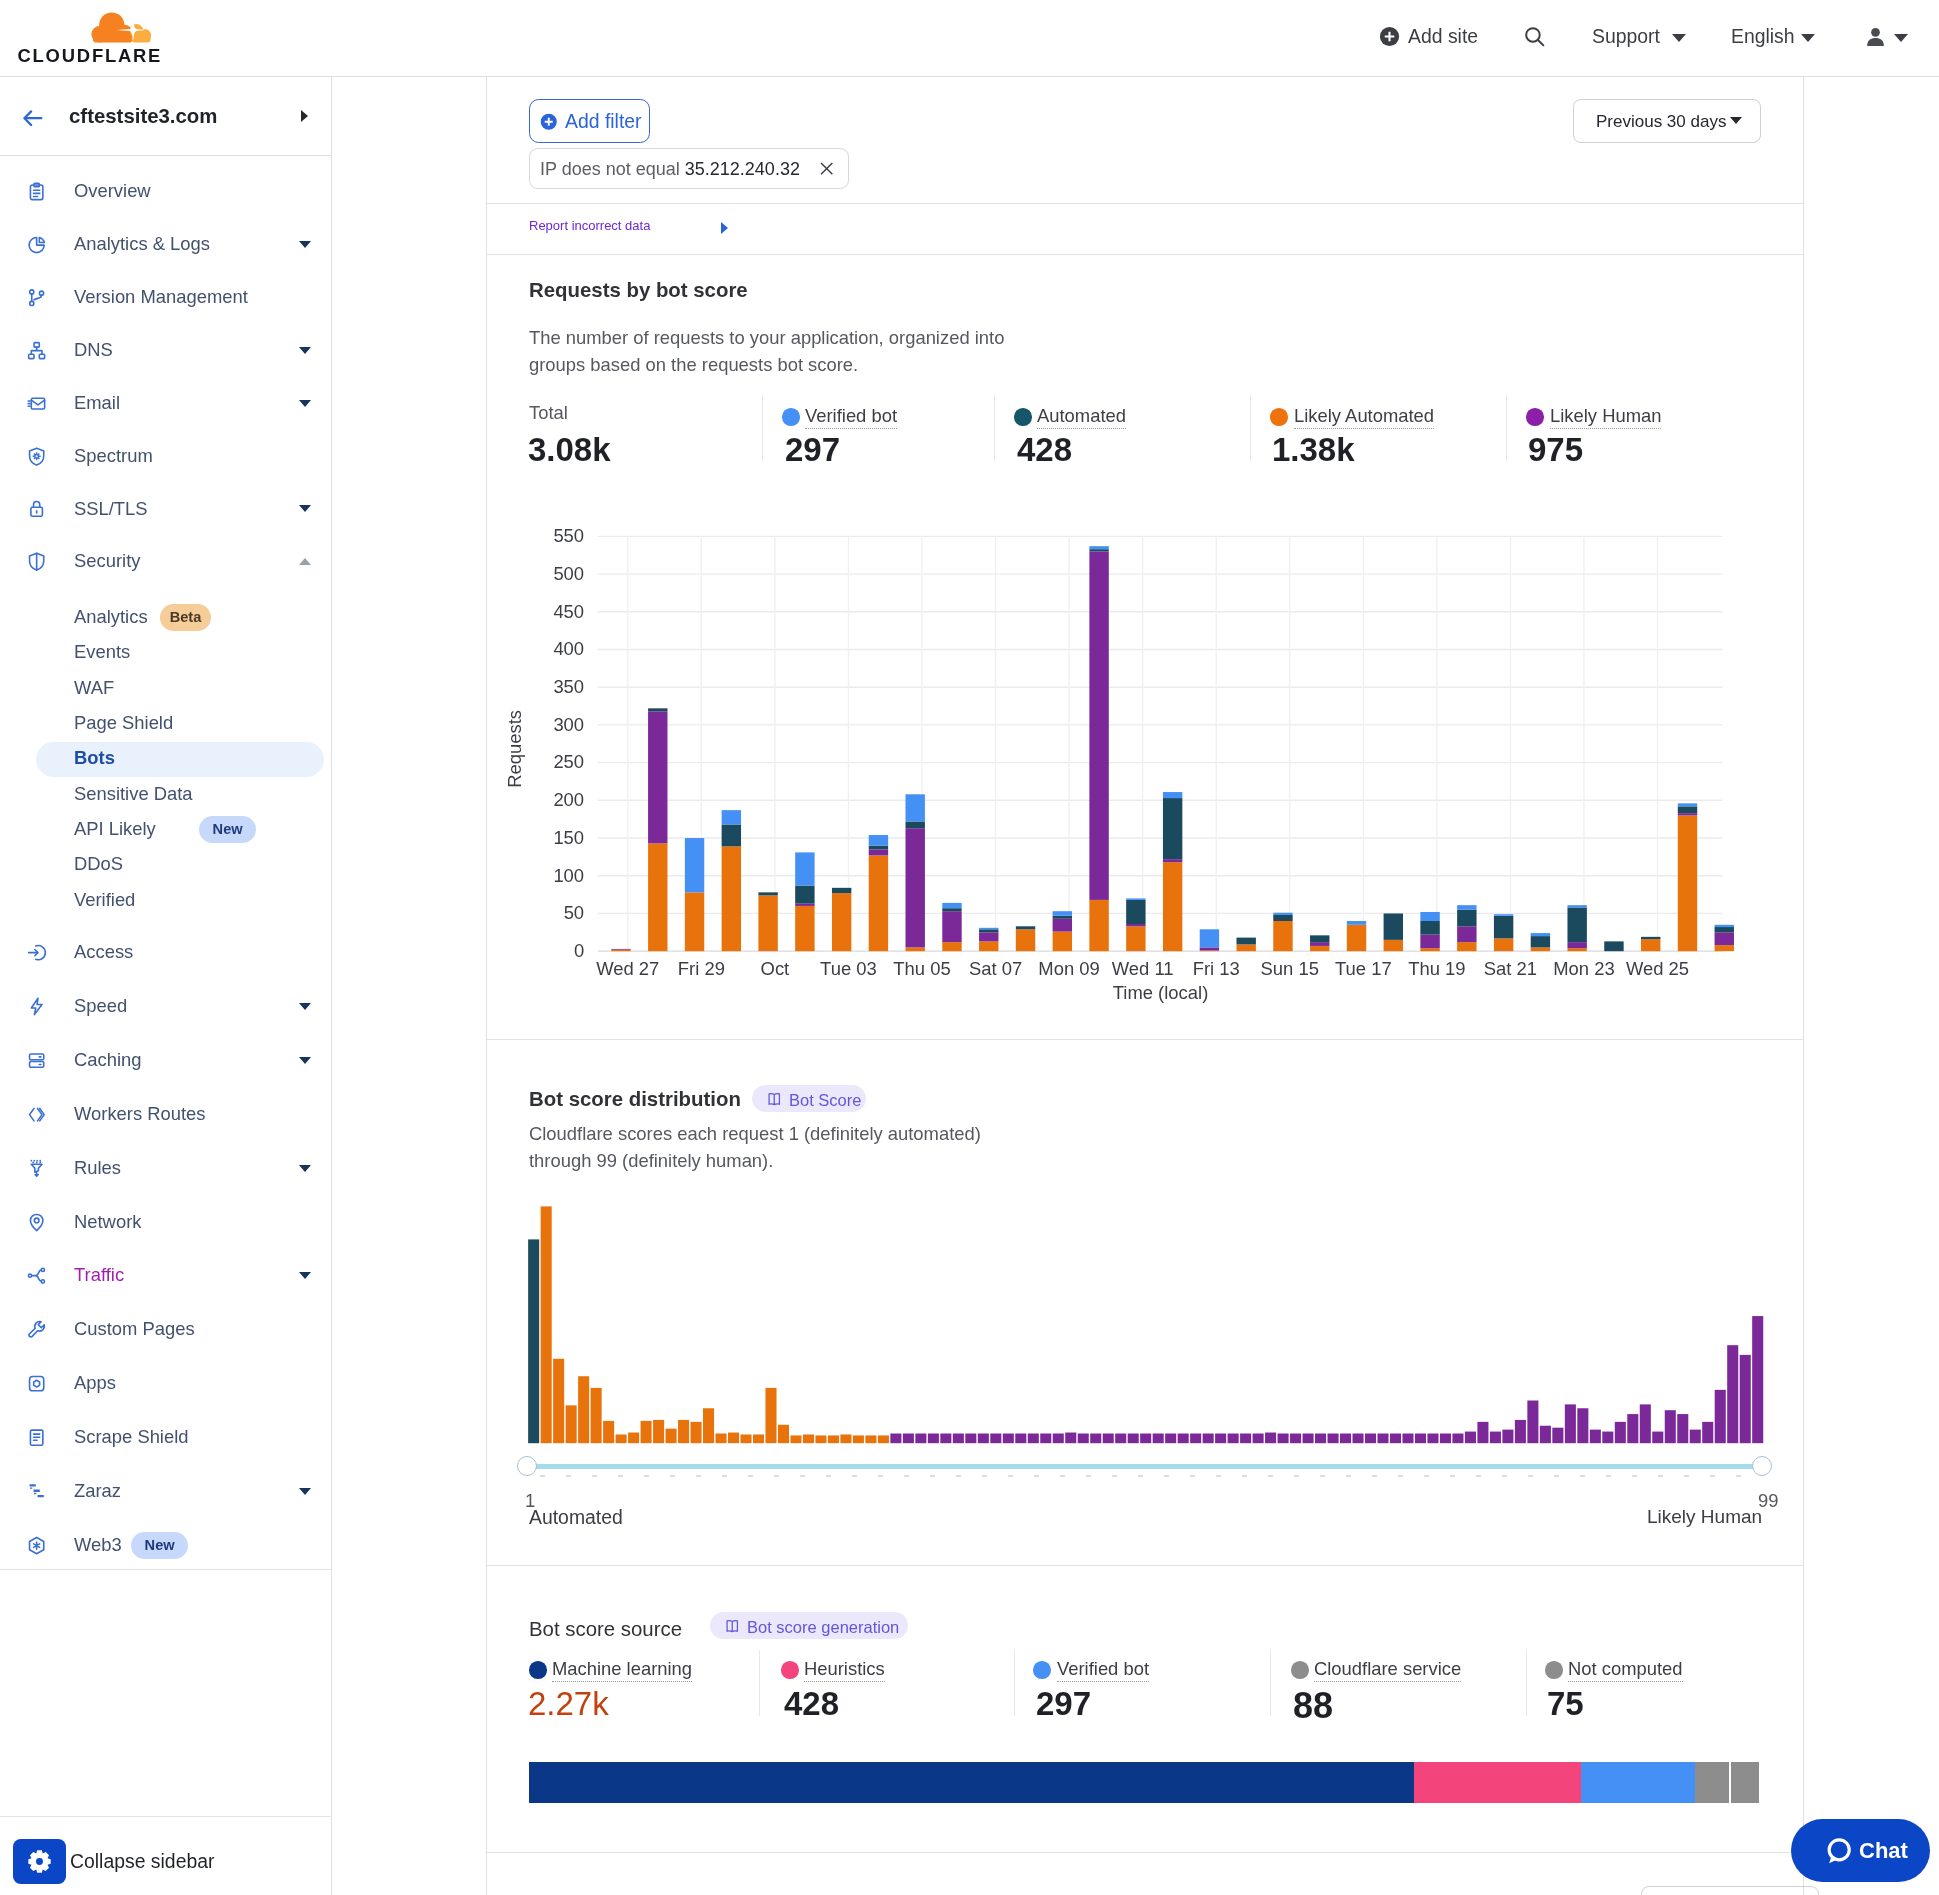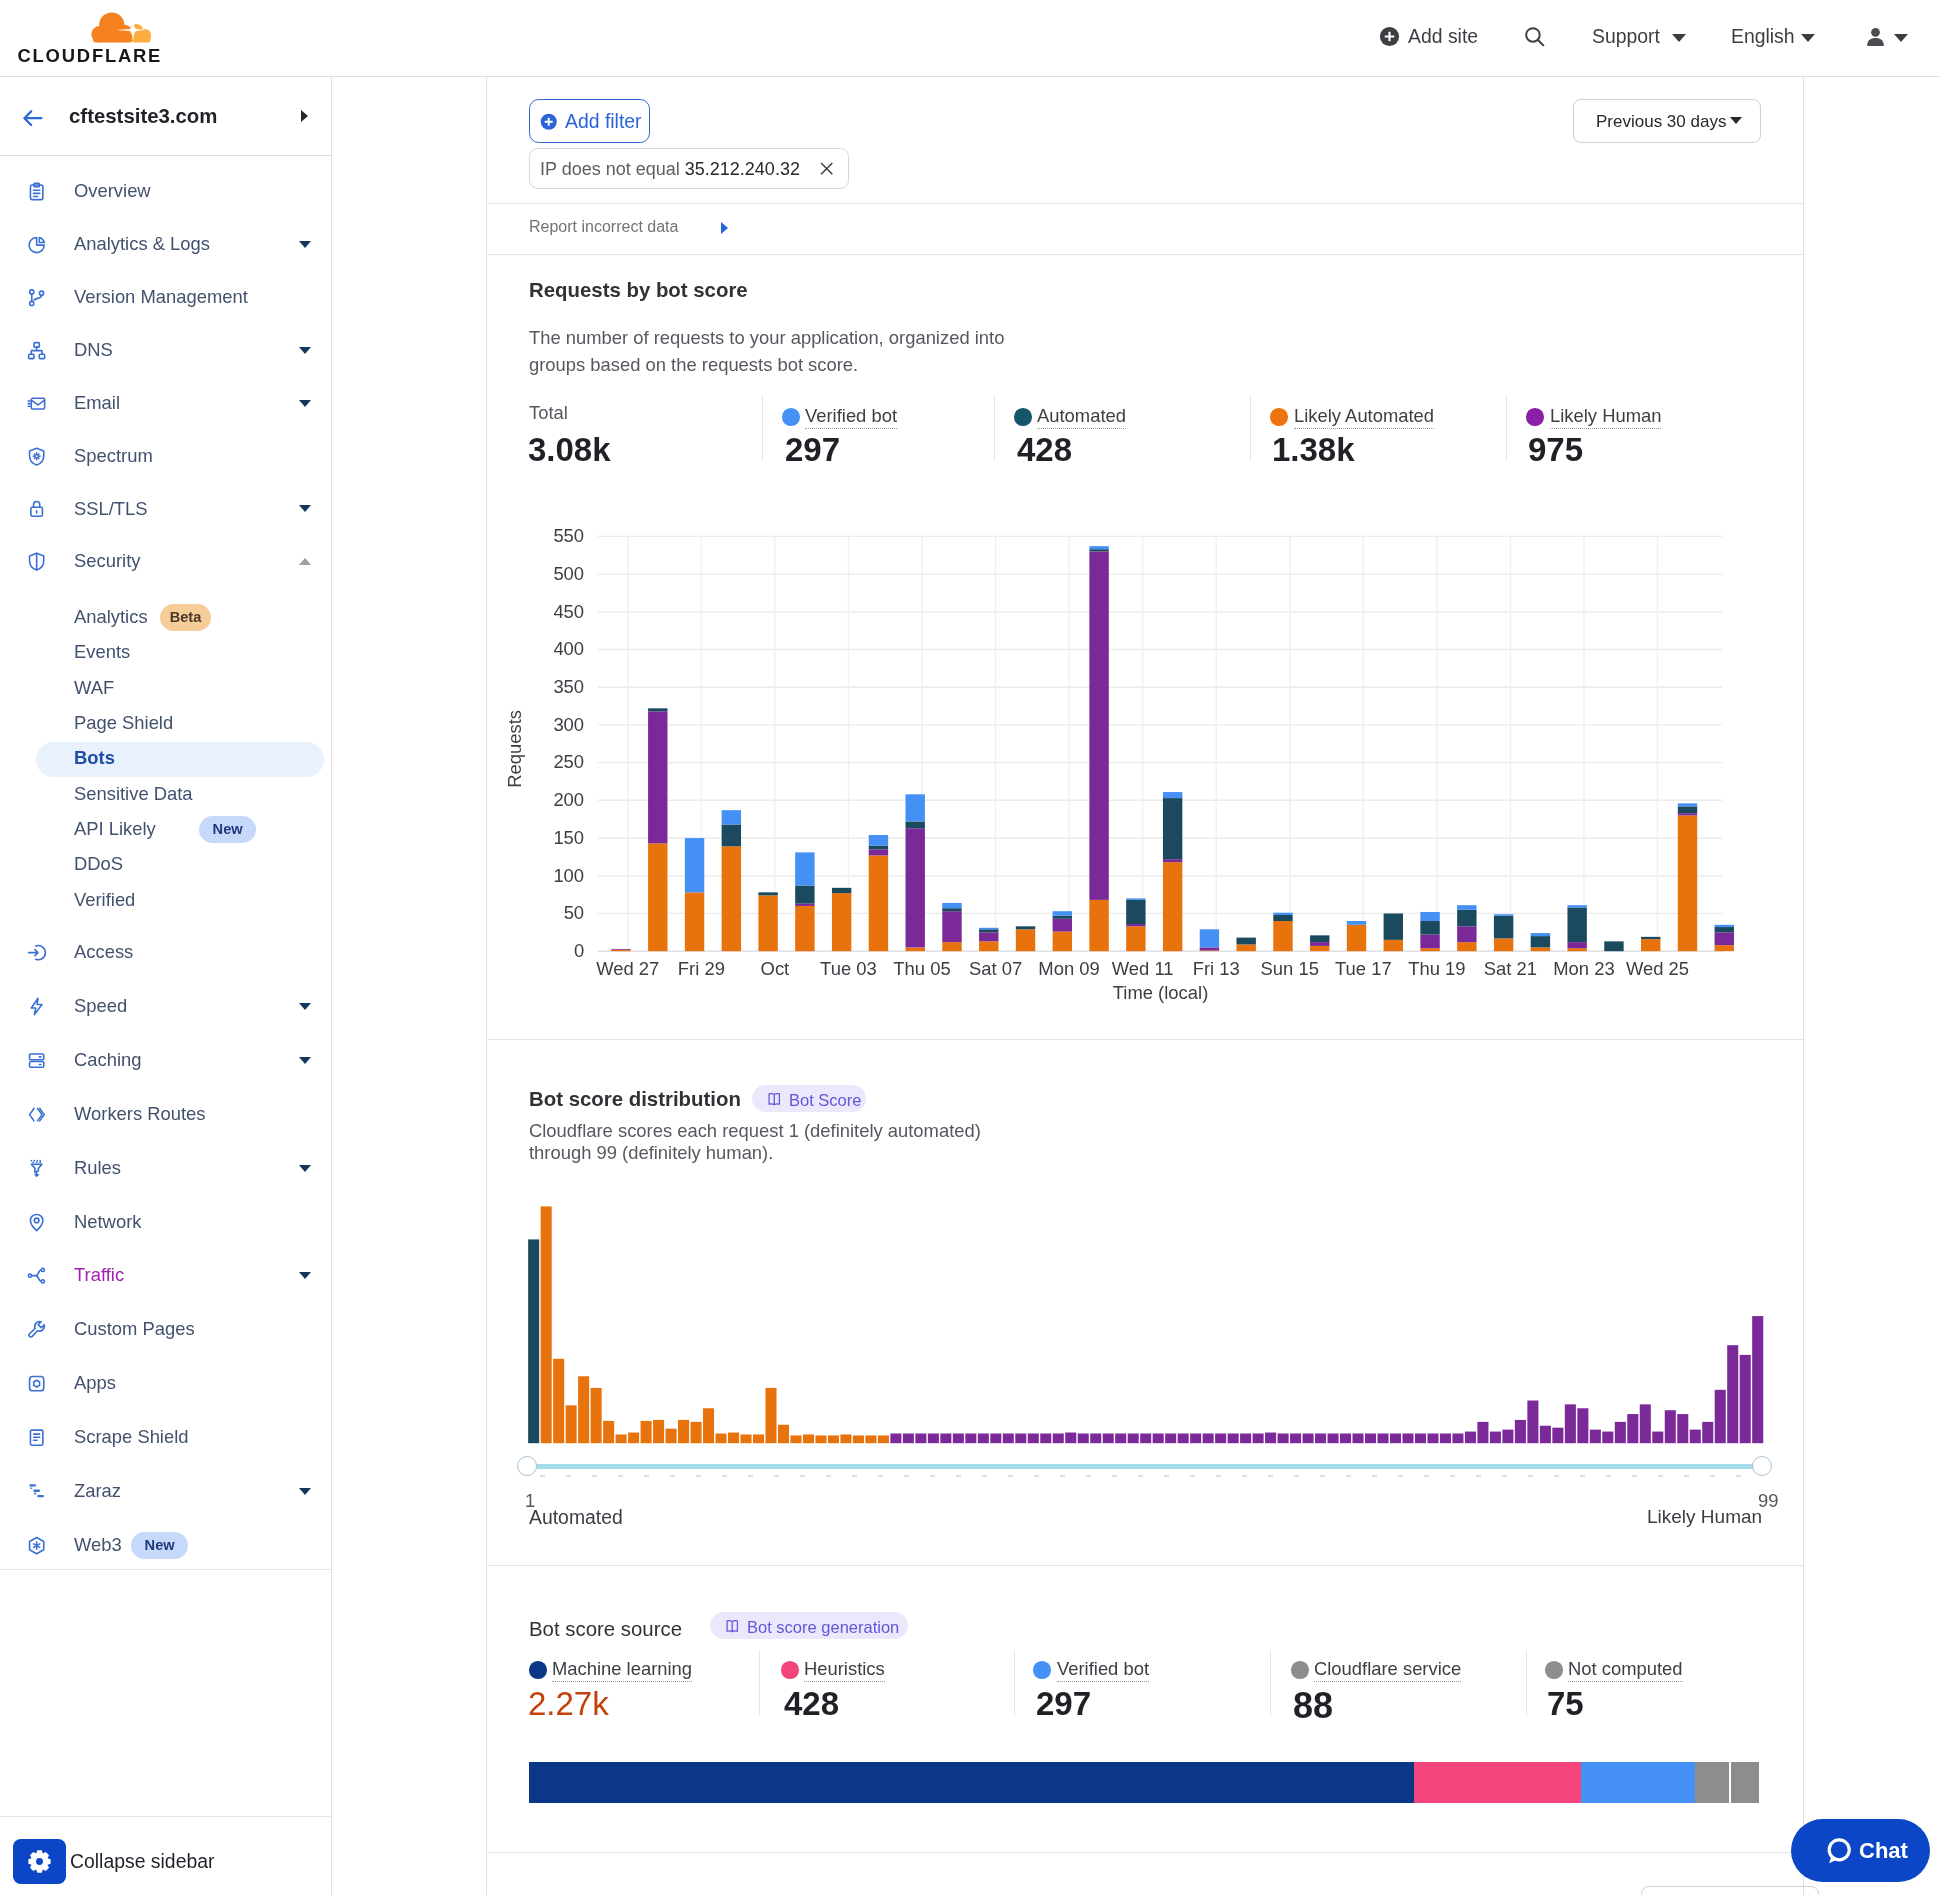--- a/index.html
+++ b/index.html
@@ -202,21 +202,21 @@
 <div style="position:absolute;left:565px;top:110px;font-size:19.4px;color:#2b63d9">Add filter</div>
 <div style="position:absolute;left:1573px;top:99px;width:186px;height:42px;border:1.5px solid #cfcfd4;border-radius:7.8px"></div>
 <div style="position:absolute;left:1596px;top:112px;font-size:17px;color:#26282e">Previous 30 days</div>
 <div style="position:absolute;left:1730px;top:117px;width:0;height:0;border-left:6.8px solid transparent;border-right:6.8px solid transparent;border-top:7.8px solid #26282e"></div>
 <div style="position:absolute;left:529px;top:148px;width:318px;height:39px;border:1.5px solid #d6d6db;border-radius:8.7px"></div>
 <div style="position:absolute;left:540px;top:159px;font-size:18px;color:#5c5e64">IP does not equal <span style="color:#26282e">35.212.240.32</span></div>
 <svg width="19.4" height="19.4" viewBox="0 0 24 24" style="position:absolute;left:817px;top:159px">
     <path d="M5 5 L19 19 M19 5 L5 19" stroke="#3c3e43" stroke-width="1.8"></path>
   </svg>
 <div style="position:absolute;left:486px;top:203px;width:1317px;border-top:1.5px solid #e3e3e7"></div>
-<div style="position:absolute;left:529px;top:218px;font-size:16px;color:#737373">Report incorrect data</div>
+<div style="position:absolute;left:529px;top:218px;font-size:13px;color:#6d28d9">Report incorrect data</div>
 <div style="position:absolute;left:721px;top:222px;width:0;height:0;border-top:6.8px solid transparent;border-bottom:6.8px solid transparent;border-left:7.8px solid #2b63d9"></div>
 <div style="position:absolute;left:486px;top:254px;width:1317px;border-top:1.5px solid #e3e3e7"></div>
 <div style="position:absolute;left:529px;top:279px;font-size:20.4px;font-weight:700;color:#303236">Requests by bot score</div>
 <div style="position:absolute;left:529px;top:324px;font-size:18.4px;color:#56585f;line-height:27px">The number of requests to your application, organized into<br>groups based on the requests bot score.</div>
 <div style="position:absolute;left:529px;top:402px;font-size:18.4px;color:#56585f">Total</div>
 <div style="position:absolute;left:528px;top:431px;font-size:33px;font-weight:700;color:#1f2126">3.08k</div>
 <div style="position:absolute;left:762px;top:395px;width:0;height:66px;border-left:1.5px solid #e8e8ec"></div>
 <div style="position:absolute;left:994px;top:395px;width:0;height:66px;border-left:1.5px solid #e8e8ec"></div>
 <div style="position:absolute;left:1250px;top:395px;width:0;height:66px;border-left:1.5px solid #e8e8ec"></div>
 <div style="position:absolute;left:1506px;top:395px;width:0;height:66px;border-left:1.5px solid #e8e8ec"></div>
@@ -386,21 +386,21 @@
     <text x="695.0" y="768.0" text-anchor="middle" font-size="19" fill="#3c3e44">Time (local)</text>
     <text x="36.0" y="510.0" text-anchor="middle" font-size="19" fill="#3c3e44" transform="rotate(-90 36.0 510.0)">Requests</text>
   </svg>
 <div style="position:absolute;left:486px;top:1039px;width:1317px;border-top:1.5px solid #e3e3e7"></div>
 <div style="position:absolute;left:529px;top:1088px;font-size:20.4px;font-weight:700;color:#303236">Bot score distribution</div>
 <div style="position:absolute;left:752px;top:1085px;width:114px;height:27px;background:#ebe8fb;border-radius:14.6px"></div>
 <svg width="16.5" height="16.5" viewBox="0 0 24 24" style="position:absolute;left:766px;top:1091px">
     <path d="M12 5 C10 3.8 7 3.5 4.5 4.2 V19 C7 18.3 10 18.6 12 19.8 C14 18.6 17 18.3 19.5 19 V4.2 C17 3.5 14 3.8 12 5 Z M12 5 V19.8" fill="none" stroke="#6256d9" stroke-width="1.8"></path>
   </svg>
 <div style="position:absolute;left:789px;top:1091px;font-size:16.5px;color:#6256d9">Bot Score</div>
-<div style="position:absolute;left:529px;top:1120px;font-size:18.4px;color:#56585f;line-height:22px">Cloudflare scores each request 1 (definitely automated)<br>through 99 (definitely human).</div>
+<div style="position:absolute;left:529px;top:1120px;font-size:18.4px;color:#56585f;line-height:27px">Cloudflare scores each request 1 (definitely automated)<br>through 99 (definitely human).</div>
 <svg width="1317" height="526" viewBox="0 0 1357 542" style="position:absolute;left:486px;top:1039px">
     <rect x="43.40" y="206.50" width="11.4" height="210" fill="#1b4a5e"></rect>
     <rect x="56.27" y="172.50" width="11.4" height="244" fill="#e8730d"></rect>
     <rect x="69.14" y="329.50" width="11.4" height="87" fill="#e8730d"></rect>
     <rect x="82.01" y="377.50" width="11.4" height="39" fill="#e8730d"></rect>
     <rect x="94.88" y="347.50" width="11.4" height="69" fill="#e8730d"></rect>
     <rect x="107.75" y="359.50" width="11.4" height="57" fill="#e8730d"></rect>
     <rect x="120.62" y="393.50" width="11.4" height="23" fill="#e8730d"></rect>
     <rect x="133.49" y="407.50" width="11.4" height="9" fill="#e8730d"></rect>
     <rect x="146.36" y="405.50" width="11.4" height="11" fill="#e8730d"></rect>

